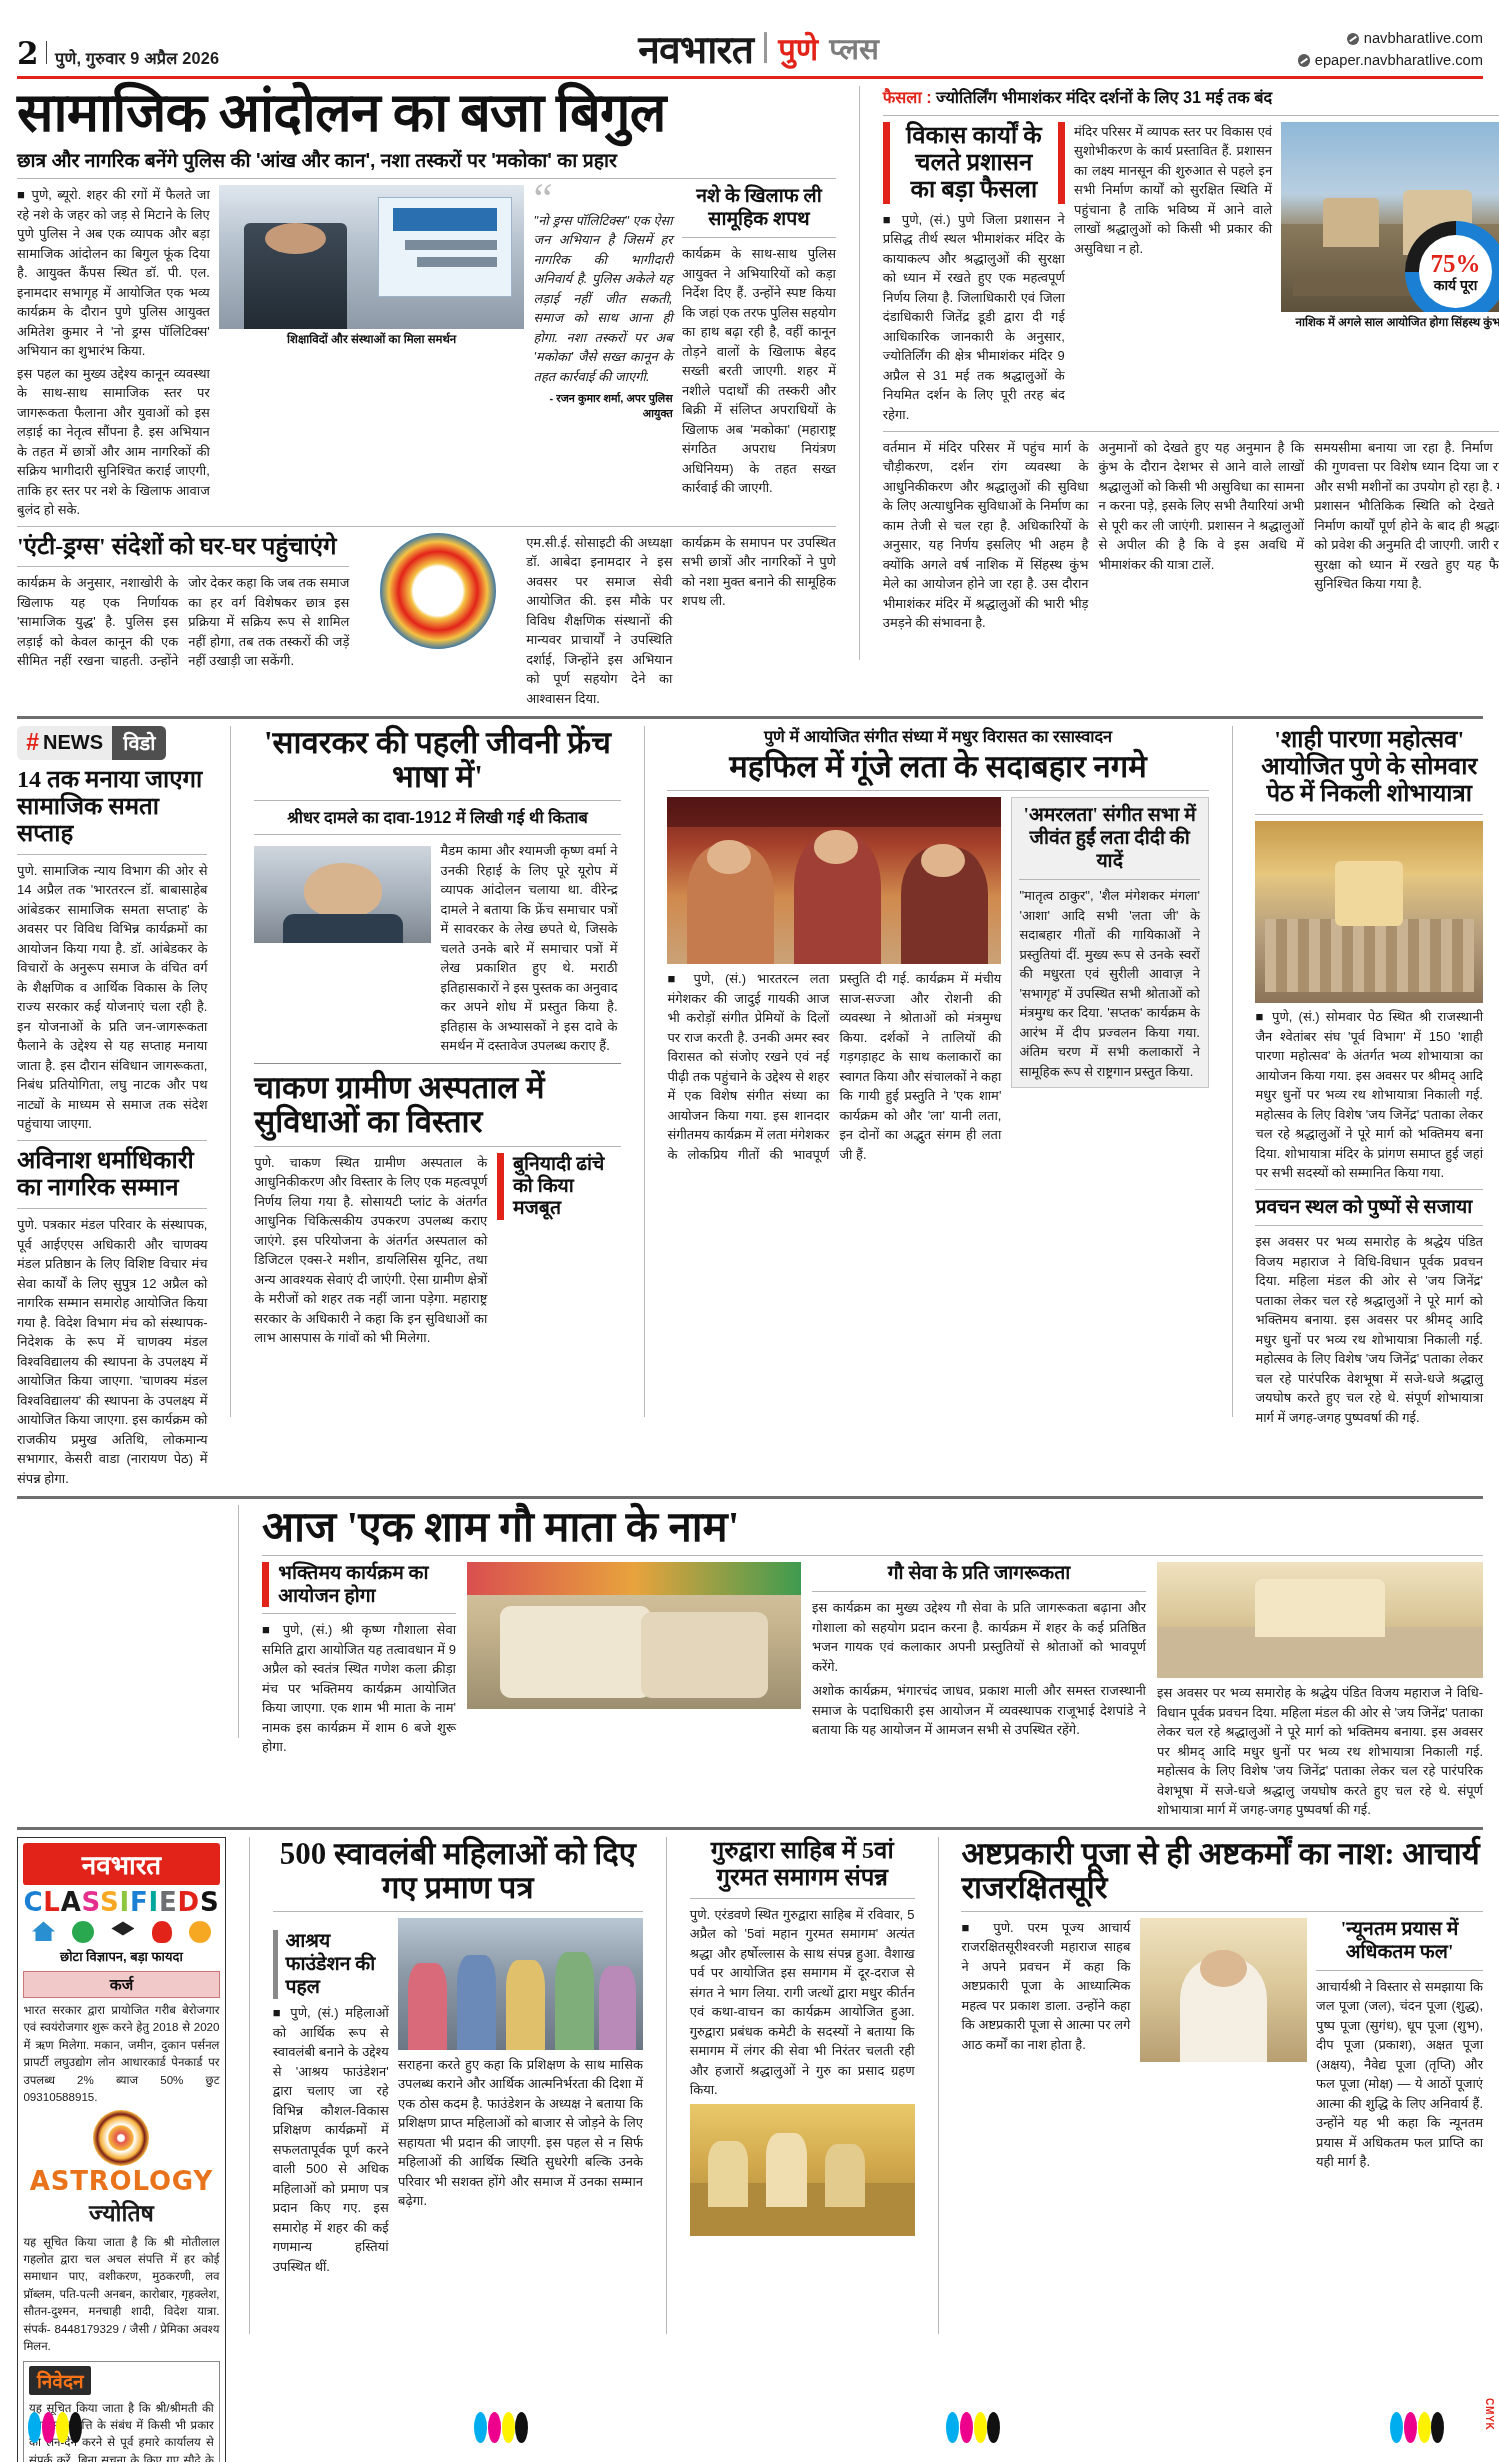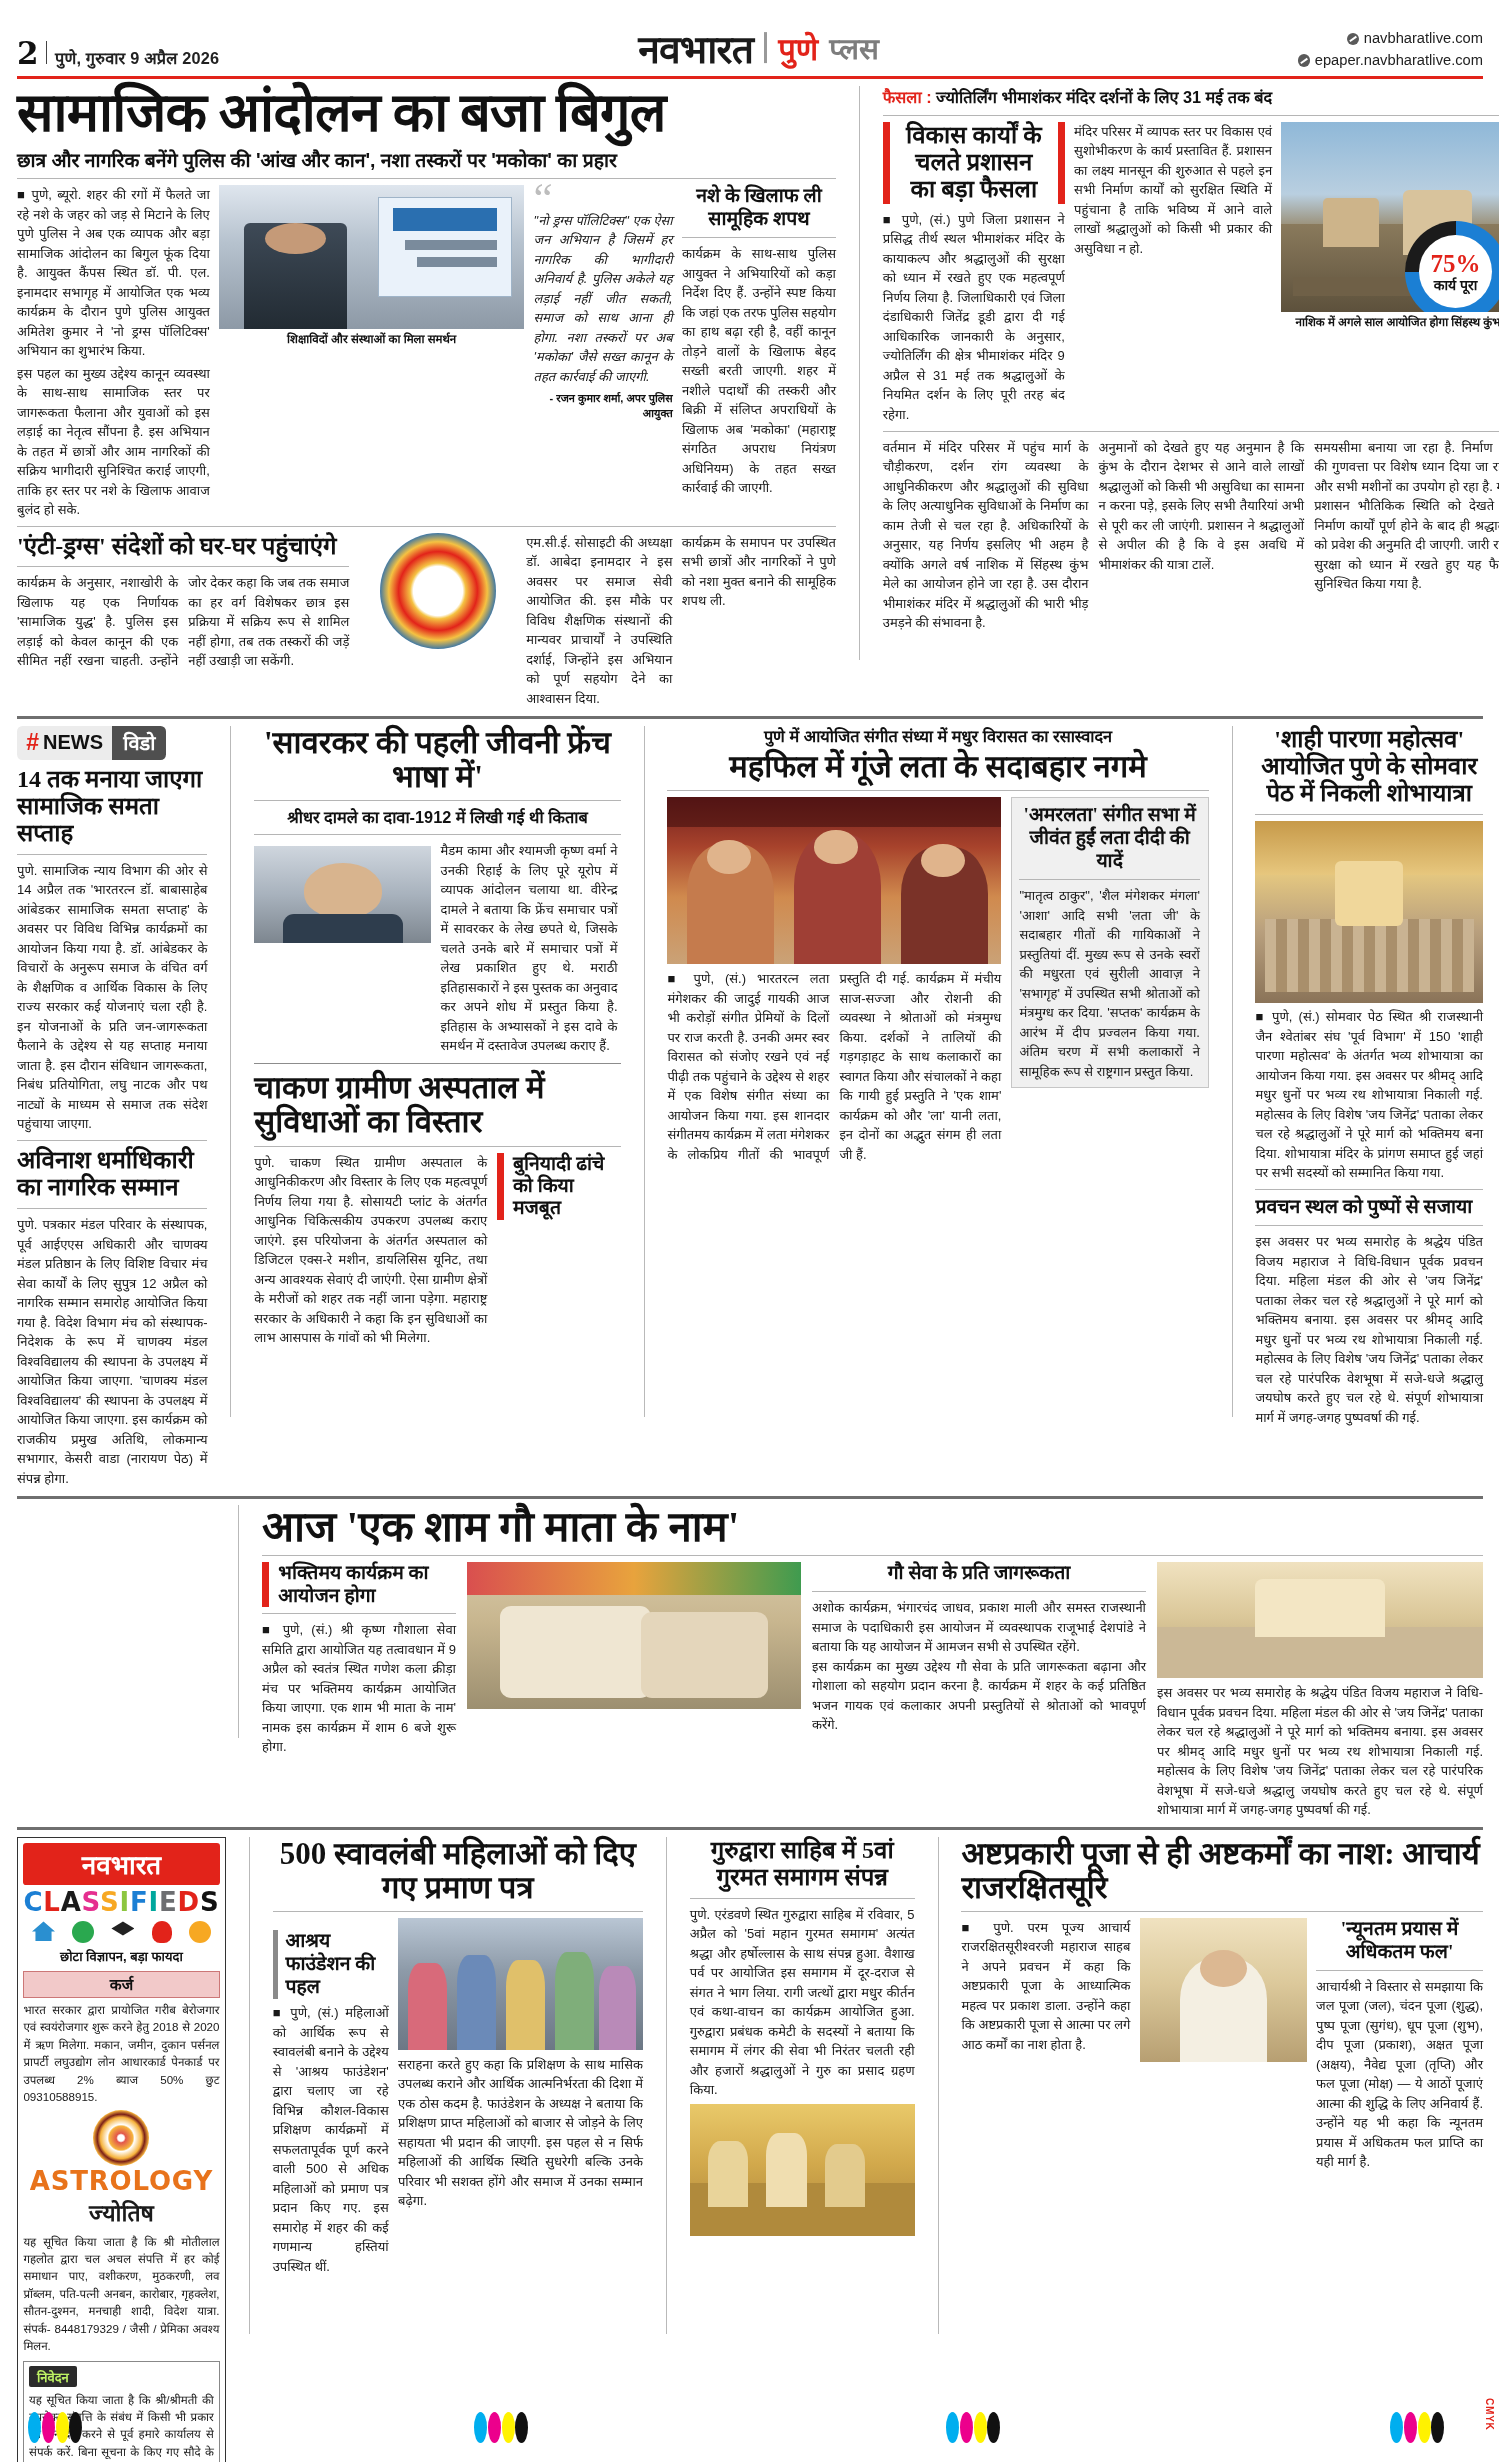--- a/index.html
+++ b/index.html
@@ -83,21 +83,21 @@
   .ad-cls span:nth-child(9){color:#6d6e71}.ad-cls span:nth-child(10){color:#e2231a}
   .ad-tag { text-align:center;font-size:13px;font-weight:bold;margin-top:3.1px; }
   .ad-sect { background:#f2c9c9;border:0.8px solid #c77;text-align:center;font-weight:bold;font-size:15.5px;padding:1.6px;margin:5.4px 0 3.1px;}
   .astro-wrap{text-align:center;padding:4.7px 0;}
   .astro-star{width:56px;height:56px;border-radius:50%;margin:0 auto;
     background:radial-gradient(circle,#fff 8%,#e2574c 12%,#f6b33d 30%,#fff 34%,#f6b33d 52%,#7b2018 60%,#f6b33d 70%,#7b2018 78%);}
   .astro-t{font-weight:bold;font-size:26px;color:#e8731b;letter-spacing:0.8px;font-family:"DejaVu Sans",sans-serif;}
   .astro-s{font-weight:bold;font-size:23px;color:#1b1b1b;font-family:"Liberation Serif",serif;}
 
   .notice-box{border:0.8px solid #888;padding:4.7px;}
-  .notice-tag{display:inline-block;background:#2b2b2b;color:#bef264;font-size:13px;font-weight:bold;padding:1.6px 7.8px;border-radius:2px;}
+  .notice-tag{display:inline-block;background:#2b2b2b;color:#f97316;font-size:19px;font-weight:bold;padding:1.6px 7.8px;border-radius:2px;}
 
   .boxgray { background:#f0f0f0; border:0.8px solid #c6c6c6; padding:6.2px 7.8px; }
   .inset-title { font-family:"Liberation Serif",serif;font-weight:bold;font-size:19.4px;line-height:1.15;}
 
   
   .cmyk-row{position:absolute;bottom:14px;left:0;width:1500px;height:36px;}
   .cmyk{position:absolute;display:flex;gap:0.8px;}
   .cmyk i{display:block;width:13px;height:31px;border-radius:50%;}
   .cmyk i:nth-child(1){background:#00aeef}.cmyk i:nth-child(2){background:#ec008c}
   .cmyk i:nth-child(3){background:#fff200}.cmyk i:nth-child(4){background:#111}
@@ -357,22 +357,22 @@
         <div style="width:334px;">
           <div class="ph photo-cow" style="height:147px;">
             <div style="position:absolute;left:10%;bottom:8%;width:45%;height:62%;background:#efe6d2;border-radius:11px;"></div>
             <div style="position:absolute;left:52%;bottom:8%;width:38%;height:58%;background:#e4d6bb;border-radius:11px;"></div>
             <div style="position:absolute;left:0;top:0;width:100%;height:22%;background:linear-gradient(90deg,#d94f4f,#e8a33d,#3f9b4f);"></div>
           </div>
         </div>
         <div style="width:334px;">
           <div class="hl-s" style="text-align:center;">गौ सेवा के प्रति जागरूकता</div>
           <div class="hr-thin"></div>
+          <div class="body">इस कार्यक्रम का मुख्य उद्देश्य गौ सेवा के प्रति जागरूकता बढ़ाना और गोशाला को सहयोग प्रदान करना है. कार्यक्रम में शहर के कई प्रतिष्ठित भजन गायक एवं कलाकार अपनी प्रस्तुतियों से श्रोताओं को भावपूर्ण करेंगे.</div>
           <div class="body" style="margin-top:4.7px;">अशोक कार्यक्रम, भंगारचंद जाधव, प्रकाश माली और समस्त राजस्थानी समाज के पदाधिकारी इस आयोजन में व्यवस्थापक राजूभाई देशपांडे ने बताया कि यह आयोजन में आमजन सभी से उपस्थित रहेंगे.</div>
-          <div class="body">इस कार्यक्रम का मुख्य उद्देश्य गौ सेवा के प्रति जागरूकता बढ़ाना और गोशाला को सहयोग प्रदान करना है. कार्यक्रम में शहर के कई प्रतिष्ठित भजन गायक एवं कलाकार अपनी प्रस्तुतियों से श्रोताओं को भावपूर्ण करेंगे.</div>
         </div>
         <div style="width:326px;">
           <div class="ph photo-jain" style="height:116px;">
             <div style="position:absolute;left:0;bottom:0;width:100%;height:44%;background:#cbb896;"></div>
             <div style="position:absolute;left:30%;top:14%;width:40%;height:50%;background:#f3e6c4;border-radius:7.8px 7.8px 0 0;"></div>
           </div>
           <div class="body" style="margin-top:4.7px;">इस अवसर पर भव्य समारोह के श्रद्धेय पंडित विजय महाराज ने विधि-विधान पूर्वक प्रवचन दिया. महिला मंडल की ओर से 'जय जिनेंद्र' पताका लेकर चल रहे श्रद्धालुओं ने पूरे मार्ग को भक्तिमय बनाया. इस अवसर पर श्रीमद् आदि मधुर धुनों पर भव्य रथ शोभायात्रा निकाली गई. महोत्सव के लिए विशेष 'जय जिनेंद्र' पताका लेकर चल रहे पारंपरिक वेशभूषा में सजे-धजे श्रद्धालु जयघोष करते हुए चल रहे थे. संपूर्ण शोभायात्रा मार्ग में जगह-जगह पुष्पवर्षा की गई.</div>
         </div>
       </div>
     </div>

